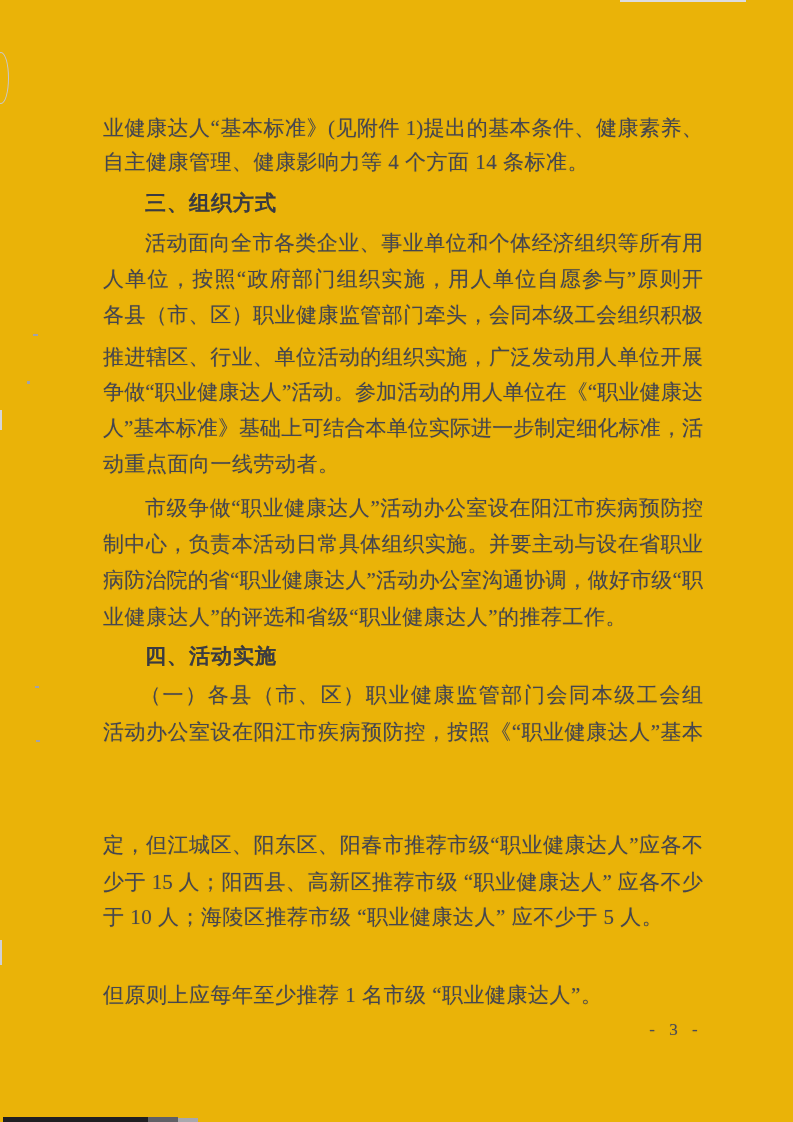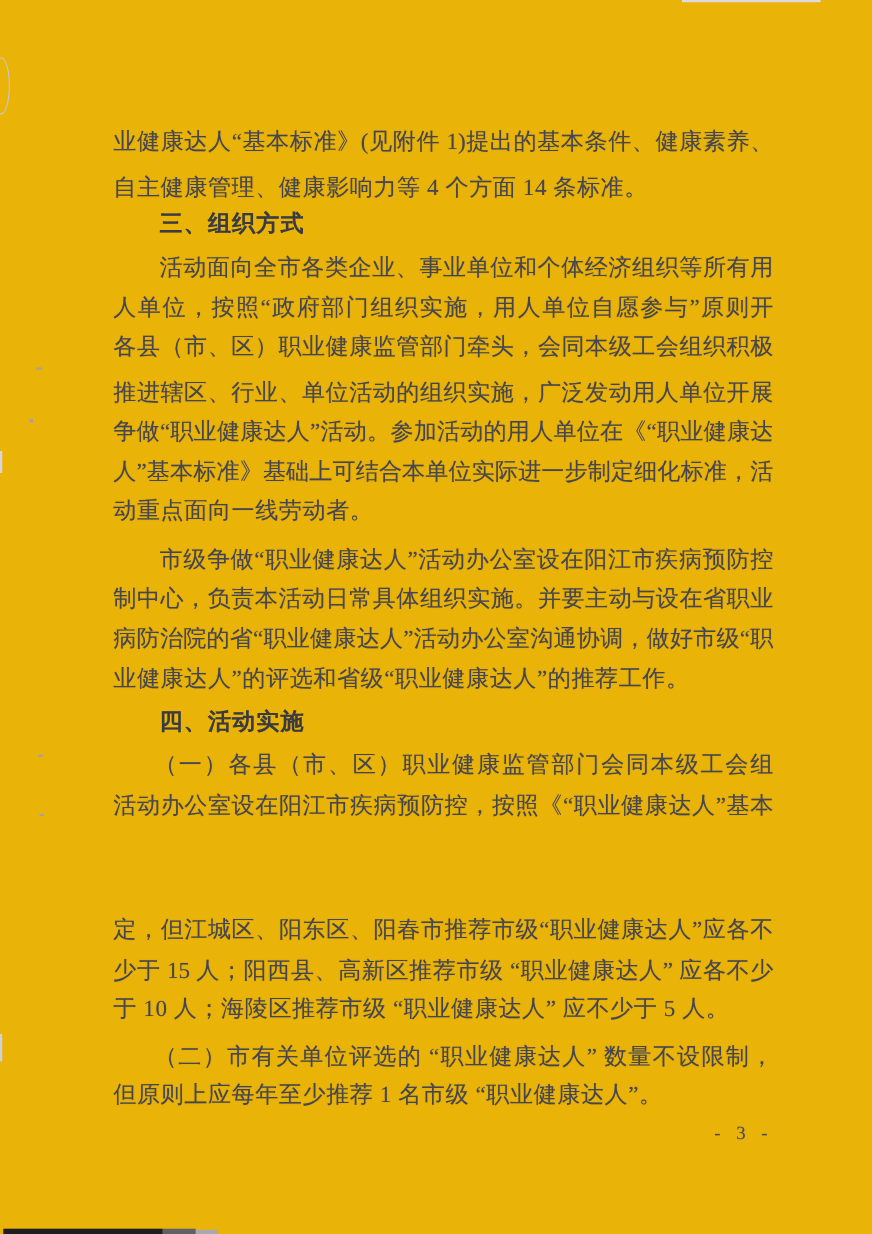--- a/index.html
+++ b/index.html
@@ -69,37 +69,36 @@
   <div class="artifact a-dot2"></div>
   <div class="artifact a-dot3"></div>
   <div class="artifact a-dot4"></div>
   <div class="artifact a-edge1"></div>
   <div class="artifact a-edge2"></div>
   <div class="artifact a-strip1"></div>
   <div class="artifact a-strip2"></div>
   <div class="artifact a-strip3"></div>
 
   <div class="line just" style="top:110px;left:103px;width:600px">业健康达人“基本标准》(见附件 1)提出的基本条件、健康素养、</div>
-  <div class="line" style="top:152px;left:103px;width:600px">自主健康管理、健康影响力等 4 个方面 14 条标准。</div>
+  <div class="line" style="top:144px;left:103px;width:600px">自主健康管理、健康影响力等 4 个方面 14 条标准。</div>
   <div class="line heading" style="top:185px;left:145px">三、组织方式</div>
   <div class="line just" style="top:225px;left:145px;width:558px">活动面向全市各类企业、事业单位和个体经济组织等所有用</div>
   <div class="line just" style="top:261px;left:103px;width:600px">人单位，按照“政府部门组织实施，用人单位自愿参与”原则开展。</div>
   <div class="line just" style="top:297px;left:103px;width:600px">各县（市、区）职业健康监管部门牵头，会同本级工会组织积极</div>
   <div class="line just" style="top:339px;left:103px;width:600px">推进辖区、行业、单位活动的组织实施，广泛发动用人单位开展</div>
   <div class="line just" style="top:410px;left:103px;width:600px">人”基本标准》基础上可结合本单位实际进一步制定细化标准，活</div>
   <div class="line just" style="top:374px;left:103px;width:600px">争做“职业健康达人”活动。参加活动的用人单位在《“职业健康达</div>
   <div class="line" style="top:446px;left:103px;width:600px">动重点面向一线劳动者。</div>
   <div class="line just" style="top:490px;left:145px;width:558px">市级争做“职业健康达人”活动办公室设在阳江市疾病预防控</div>
   <div class="line just" style="top:526px;left:103px;width:600px">制中心，负责本活动日常具体组织实施。并要主动与设在省职业</div>
   <div class="line just" style="top:562px;left:103px;width:600px">病防治院的省“职业健康达人”活动办公室沟通协调，做好市级“职</div>
   <div class="line" style="top:599px;left:103px;width:600px">业健康达人”的评选和省级“职业健康达人”的推荐工作。</div>
   <div class="line heading" style="top:638px;left:145px">四、活动实施</div>
   <div class="line just" style="top:677px;left:140px;width:563px">（一）各县（市、区）职业健康监管部门会同本级工会组织，</div>
   <div class="line just" style="top:714px;left:103px;width:600px">活动办公室设在阳江市疾病预防控，按照《“职业健康达人”基本标</div>
   <div class="line just" style="top:827px;left:103px;width:600px">定，但江城区、阳东区、阳春市推荐市级“职业健康达人”应各不</div>
   <div class="line just" style="top:864px;left:103px;width:600px">少于 15 人；阳西县、高新区推荐市级 “职业健康达人” 应各不少</div>
   <div class="line" style="top:899px;left:103px;width:600px">于 10 人；海陵区推荐市级 “职业健康达人” 应不少于 5 人。</div>
-  <div class="line just" style="top:942px;left:140px;width:563px">（二）市有关单位评选的 “职业健康达人” 数量不设限制，</div>
   <div class="line" style="top:977px;left:103px;width:600px">但原则上应每年至少推荐 1 名市级 “职业健康达人”。</div>
 
   <div class="pagenum">- 3 -</div>
 
 </div>
 
 </body></html>

